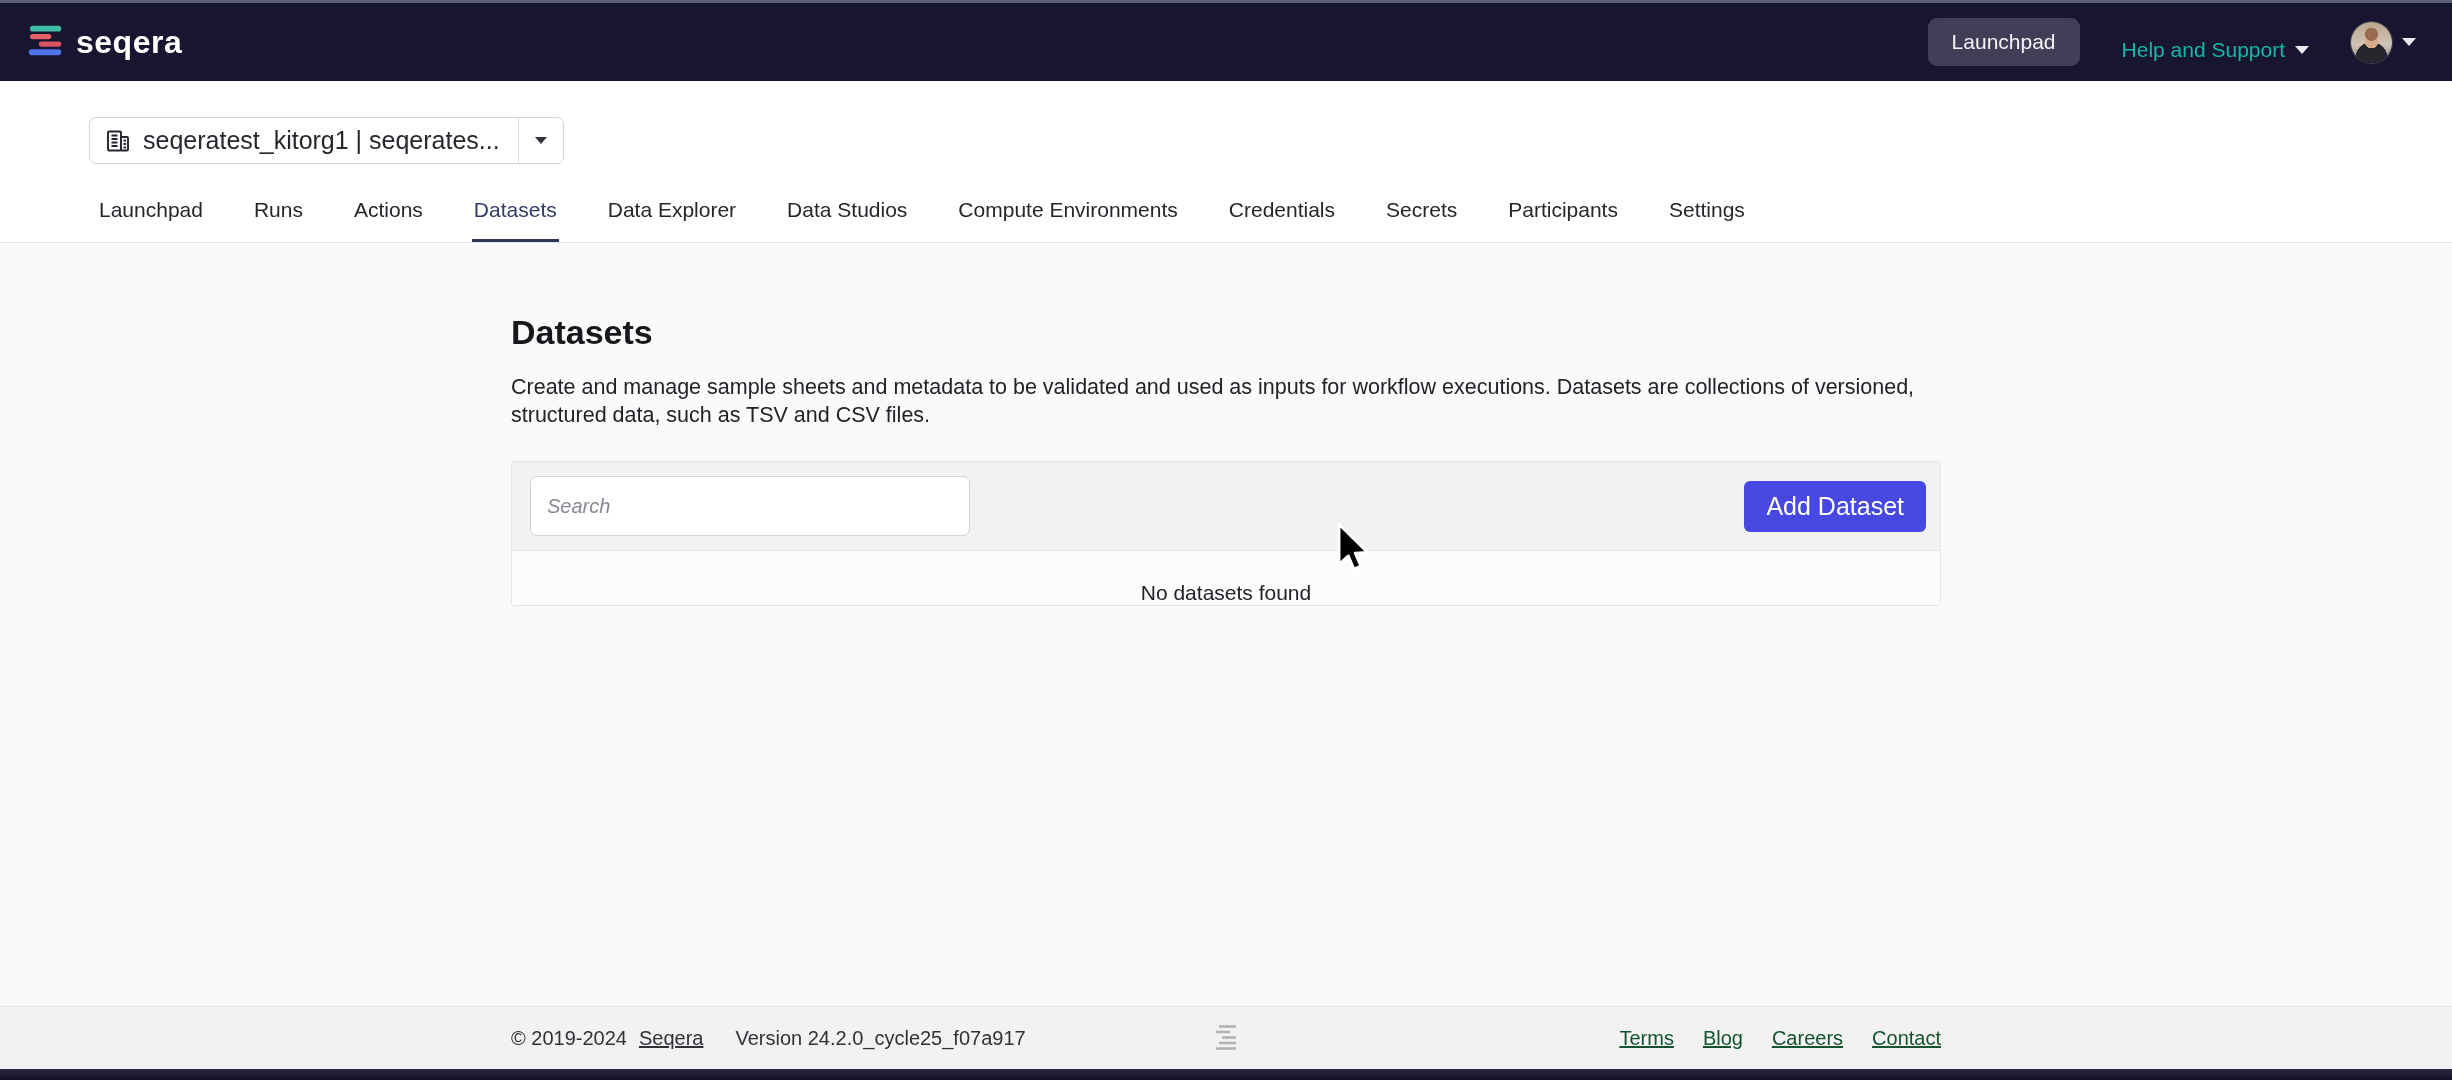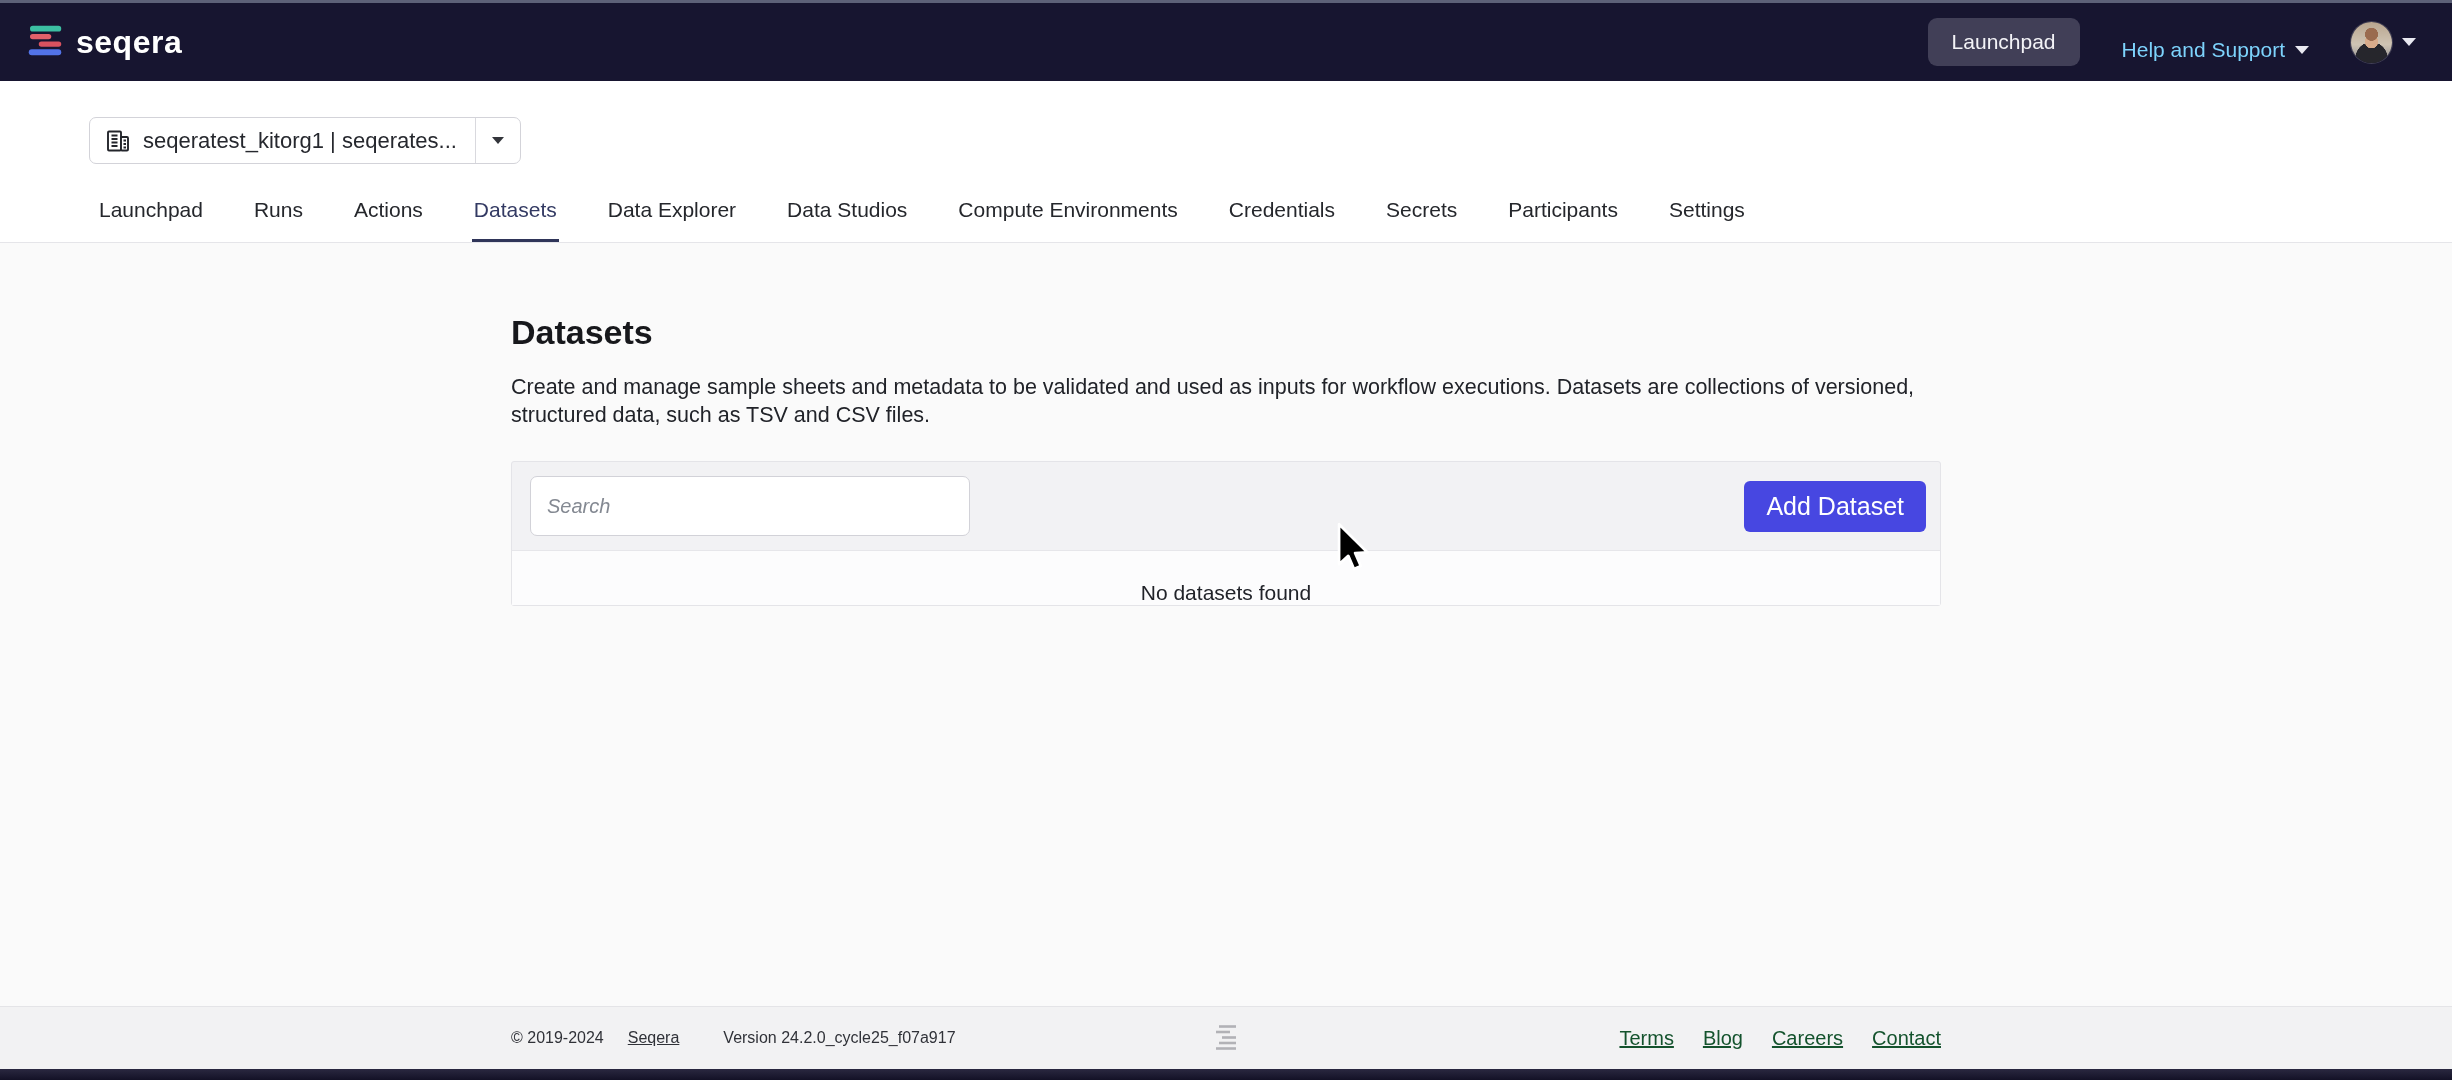--- a/index.html
+++ b/index.html
@@ -20,21 +20,21 @@
   }
   .brand { display:flex; align-items:center; gap:11px; cursor:pointer; }
   .brand-mark { width:40px; height:40px; display:block; }
   .brand-name { color:#ffffff; font-size:32px; font-weight:600; letter-spacing:0.5px; }
   .nav-right { display:flex; align-items:center; gap:42px; }
   .launchpad-btn {
     background:#413f57; color:#f3f3f7; border:none; cursor:pointer;
     font-family:inherit; font-size:21px; font-weight:500;
     padding:12px 24px; border-radius:9px;
   }
-  .help-menu { display:flex; align-items:center; gap:10px; color:#7dd3fc; font-size:21px; cursor:pointer;margin-top:15px; }
+  .help-menu { display:flex; align-items:center; gap:10px; color:#14b8a6; font-size:21px; cursor:pointer;margin-top:15px; }
   .caret-down { width:0; height:0; border-left:7px solid transparent; border-right:7px solid transparent; border-top:8px solid #e9e9f1; display:inline-block; }
   .caret-down.dark { border-top-color:#33353b; border-left-width:6px; border-right-width:6px; border-top-width:7px; }
   .avatar-menu { display:flex; align-items:center; gap:10px; cursor:pointer; }
   .avatar {
     width:41px; height:41px; border-radius:50%;
     background:
       radial-gradient(circle at 50% 30%, #9a6b4f 0 18%, transparent 19%),
       radial-gradient(circle at 50% 48%, #d8ab8a 0 22%, transparent 23%),
       radial-gradient(circle at 50% 88%, #26262c 0 38%, transparent 39%),
       linear-gradient(180deg, #b9a68f 0%, #cfc4b4 55%, #8b8b90 100%);
@@ -42,21 +42,21 @@
   }
 
   
   .subheader { height:162px; flex:0 0 162px; background:#ffffff; position:relative; border-bottom:1px solid #e5e5e9; }
   .workspace-select {
     position:absolute; top:36px; left:89px; height:47px;
     background:#fff; border:1px solid #d3d3d9; border-radius:7px;
     display:flex; align-items:stretch; cursor:pointer;
   }
   .ws-main { display:flex; align-items:center; gap:12px; padding:0 18px 0 15px; }
-  .ws-label { font-size:22px; color:#26282e; }
+  .ws-label { font-size:25px; color:#26282e; }
   .ws-caret-zone { border-left:1px solid #d9d9de; width:45px; display:flex; align-items:center; justify-content:center; }
   .org-icon { width:26px; height:26px; }
   .tabs { position:absolute; left:97px; bottom:0; display:flex; gap:47px; }
   .tab {
     font-size:21px; color:#25272c; padding:0 2px 17px 2px; cursor:pointer;
     border-bottom:3px solid transparent; white-space:nowrap;
   }
   .tab.active { color:#333a63; font-weight:500; border-bottom-color:#2f3559; }
 
   
@@ -80,21 +80,21 @@
   }
   .empty-row {
     background:#fcfcfd; border-top:1px solid #e6e6ea;
     height:55px; display:flex; align-items:flex-end; justify-content:center;
     font-size:21px; color:#212329;
   }
 
   
   footer { flex:0 0 63px; background:#f2f2f3; border-top:1px solid #e4e4e7; }
   .footer-inner { width:1430px; margin:0 auto; height:100%; display:flex; align-items:center; justify-content:space-between; position:relative; }
-  .footer-left { display:flex; align-items:flex-start; gap:24px; font-size:16px; color:#303238; }
+  .footer-left { display:flex; align-items:flex-start; gap:12px; font-size:20px; color:#303238; }
   .footer-version { margin-left:20px; }
   .footer-link-company { color:#303238; text-decoration:underline; cursor:pointer; }
   .footer-glyph { position:absolute; left:50%; transform:translateX(-50%); width:26px; height:30px; opacity:.85; }
   .footer-links { display:flex; gap:29px; }
   .footer-link { font-size:20px; color:#14532d; text-decoration:underline; cursor:pointer; }
 
   .bottom-strip { flex:0 0 11px; background:linear-gradient(180deg,#2a2840,#131126); }
 
   
   .mouse-cursor { position:absolute; left:1335px; top:522px; width:38px; height:56px; pointer-events:none; z-index:50; }

